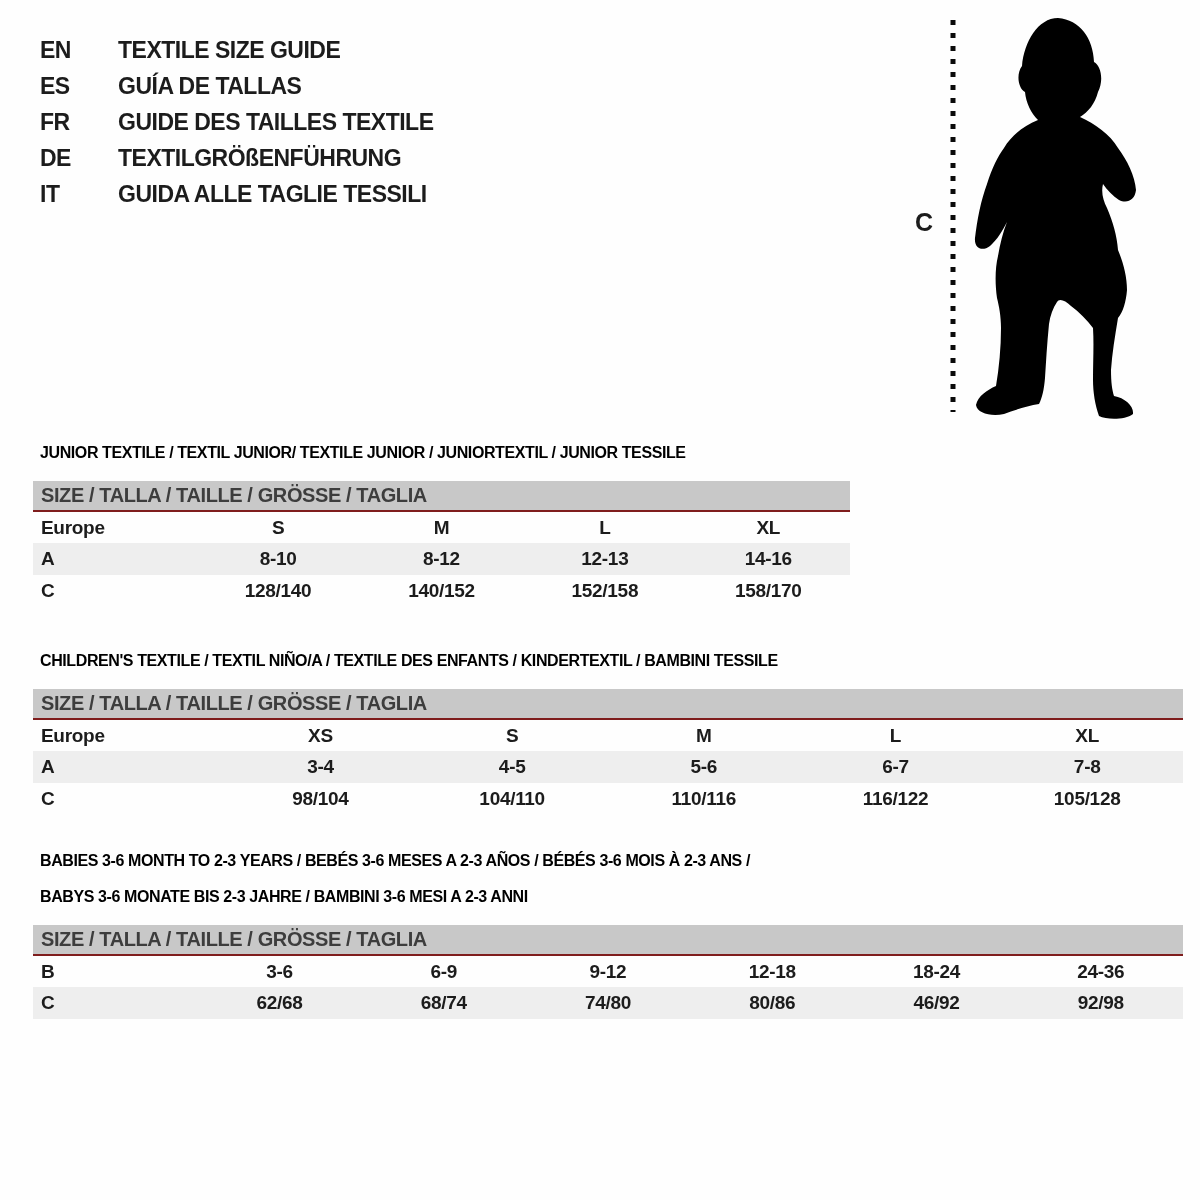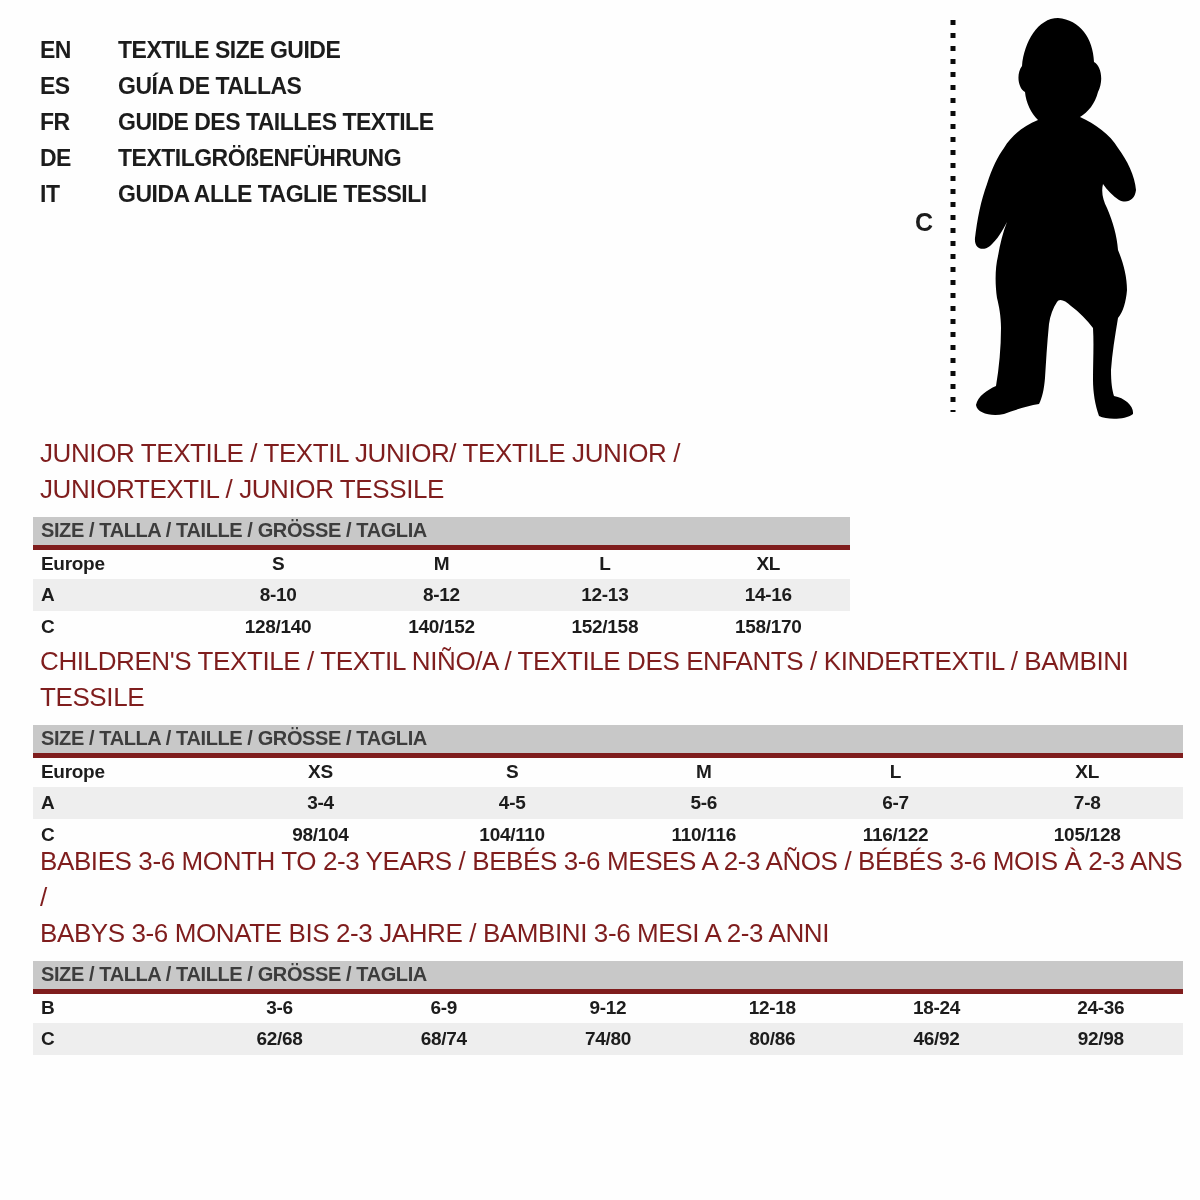--- a/index.html
+++ b/index.html
@@ -39,32 +39,32 @@
   }
 
   
   .section { position: absolute; left: 33px; }
   .section-junior   { top: 435px; width: 817px; }
   .section-children { top: 643px; width: 1150px; }
   .section-babies   { top: 843px; width: 1150px; }
 
   .section-title {
     margin-left: 7px;
-    font-size: 26px; font-weight: 400; letter-spacing: -0.4px;
+    font-size: 16px; font-weight: 700; letter-spacing: -0.4px;
     line-height: 36px;
     margin-bottom: 10px;
-    color: #7f1d1d;
+    color: #000000;
   }
 
   table.size-table {
     border-collapse: collapse; table-layout: fixed; width: 100%;
   }
   table.size-table thead th {
     background: #c8c8c8;
-    border-bottom: 5px solid #7f1d1d;
+    border-bottom: 2px solid #7f1d1d;
     height: 30px;
     text-align: left;
     padding-left: 8px;
     font-size: 20px; font-weight: 700; letter-spacing: -0.4px;
     color: #3d3d3d;
   }
   table.size-table td {
     height: 32px;
     font-size: 19px; font-weight: 700; letter-spacing: -0.3px;
     text-align: center;

